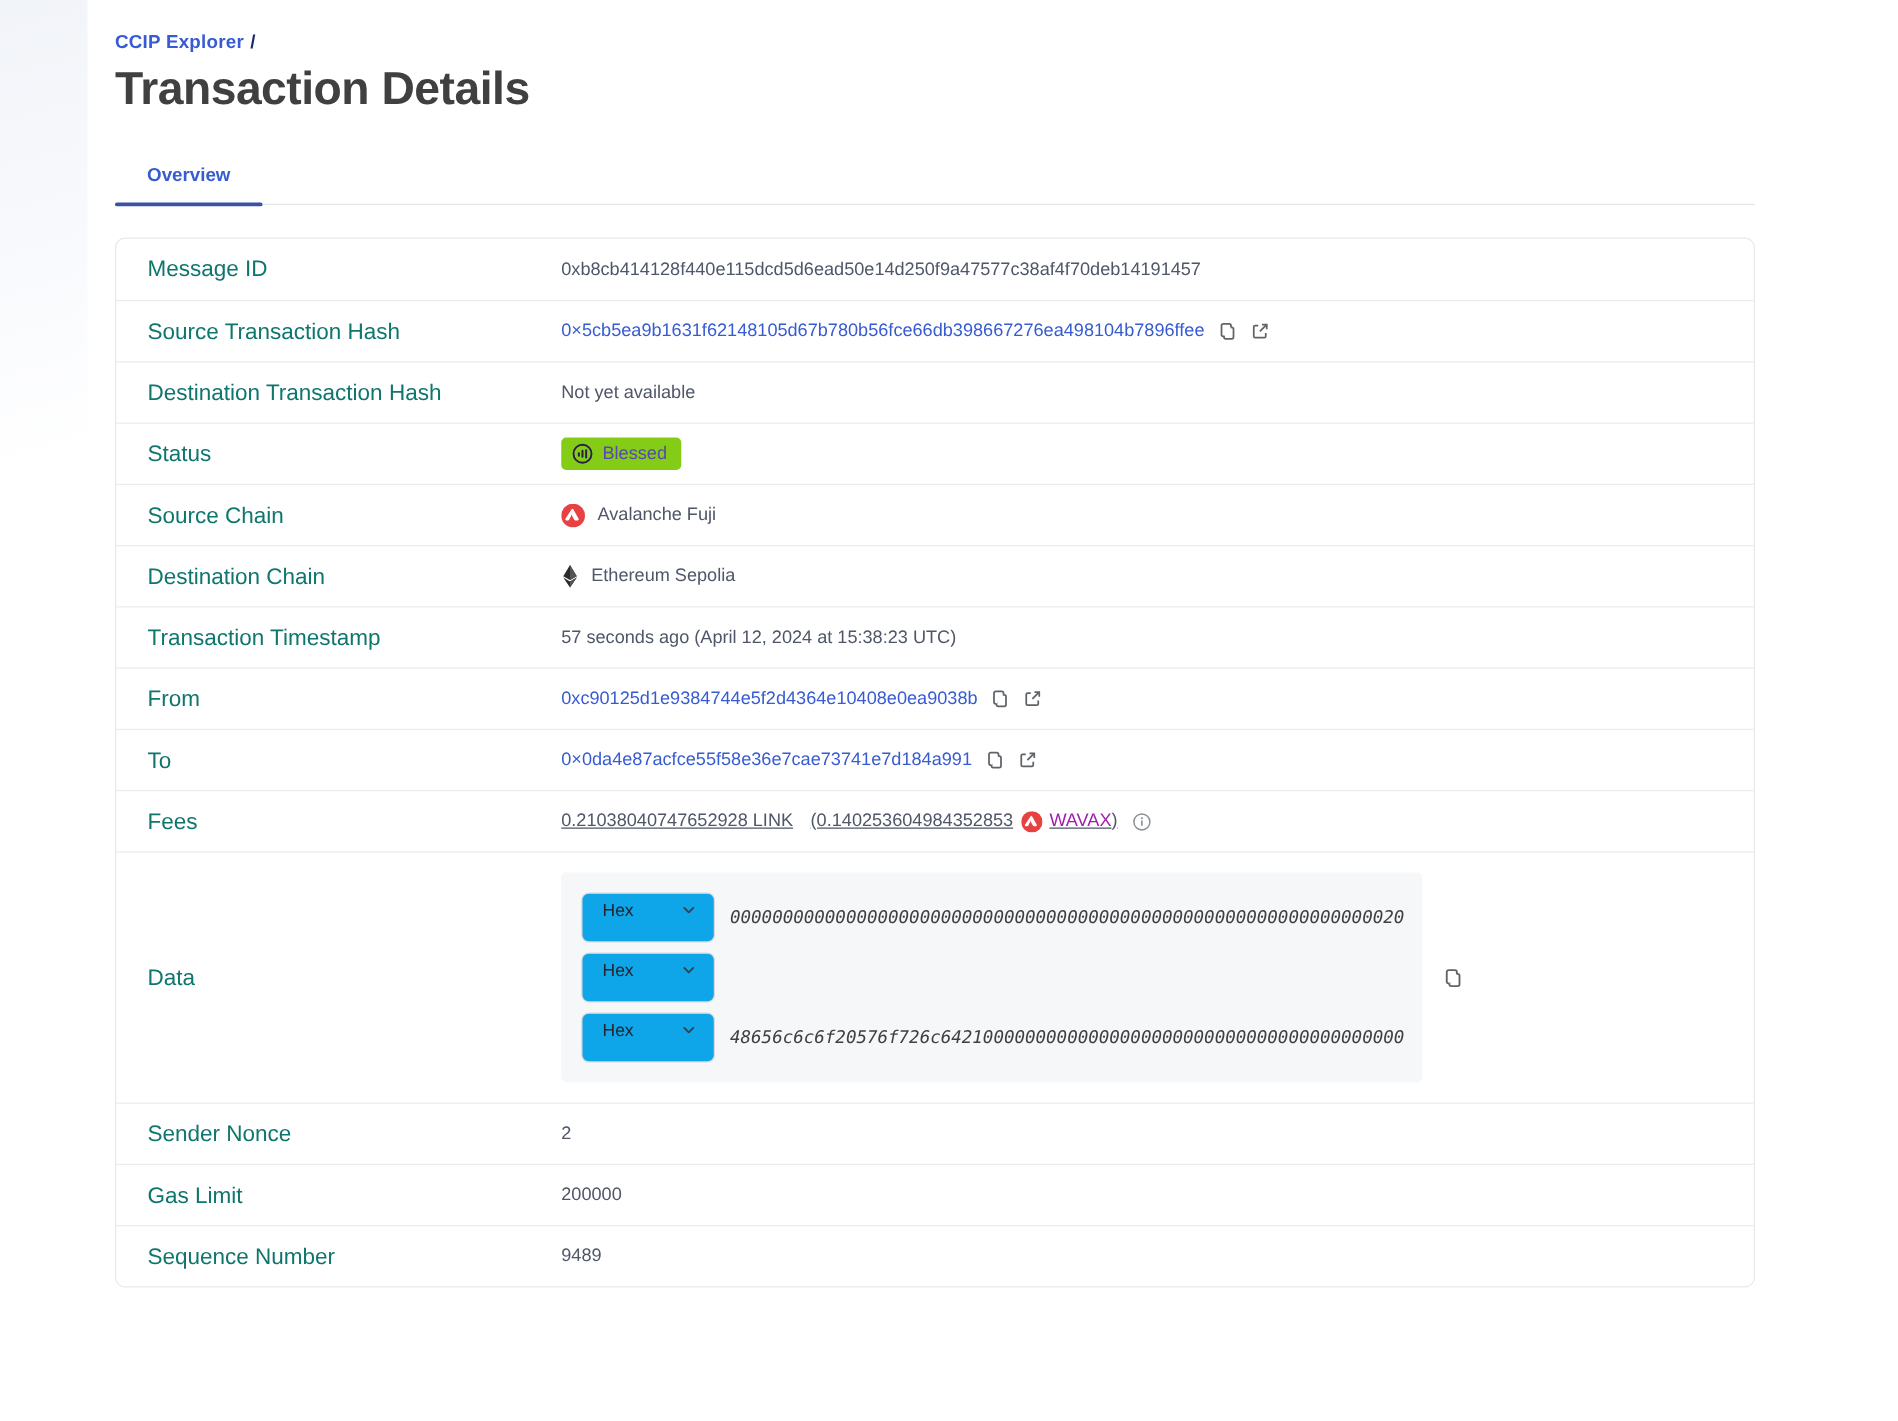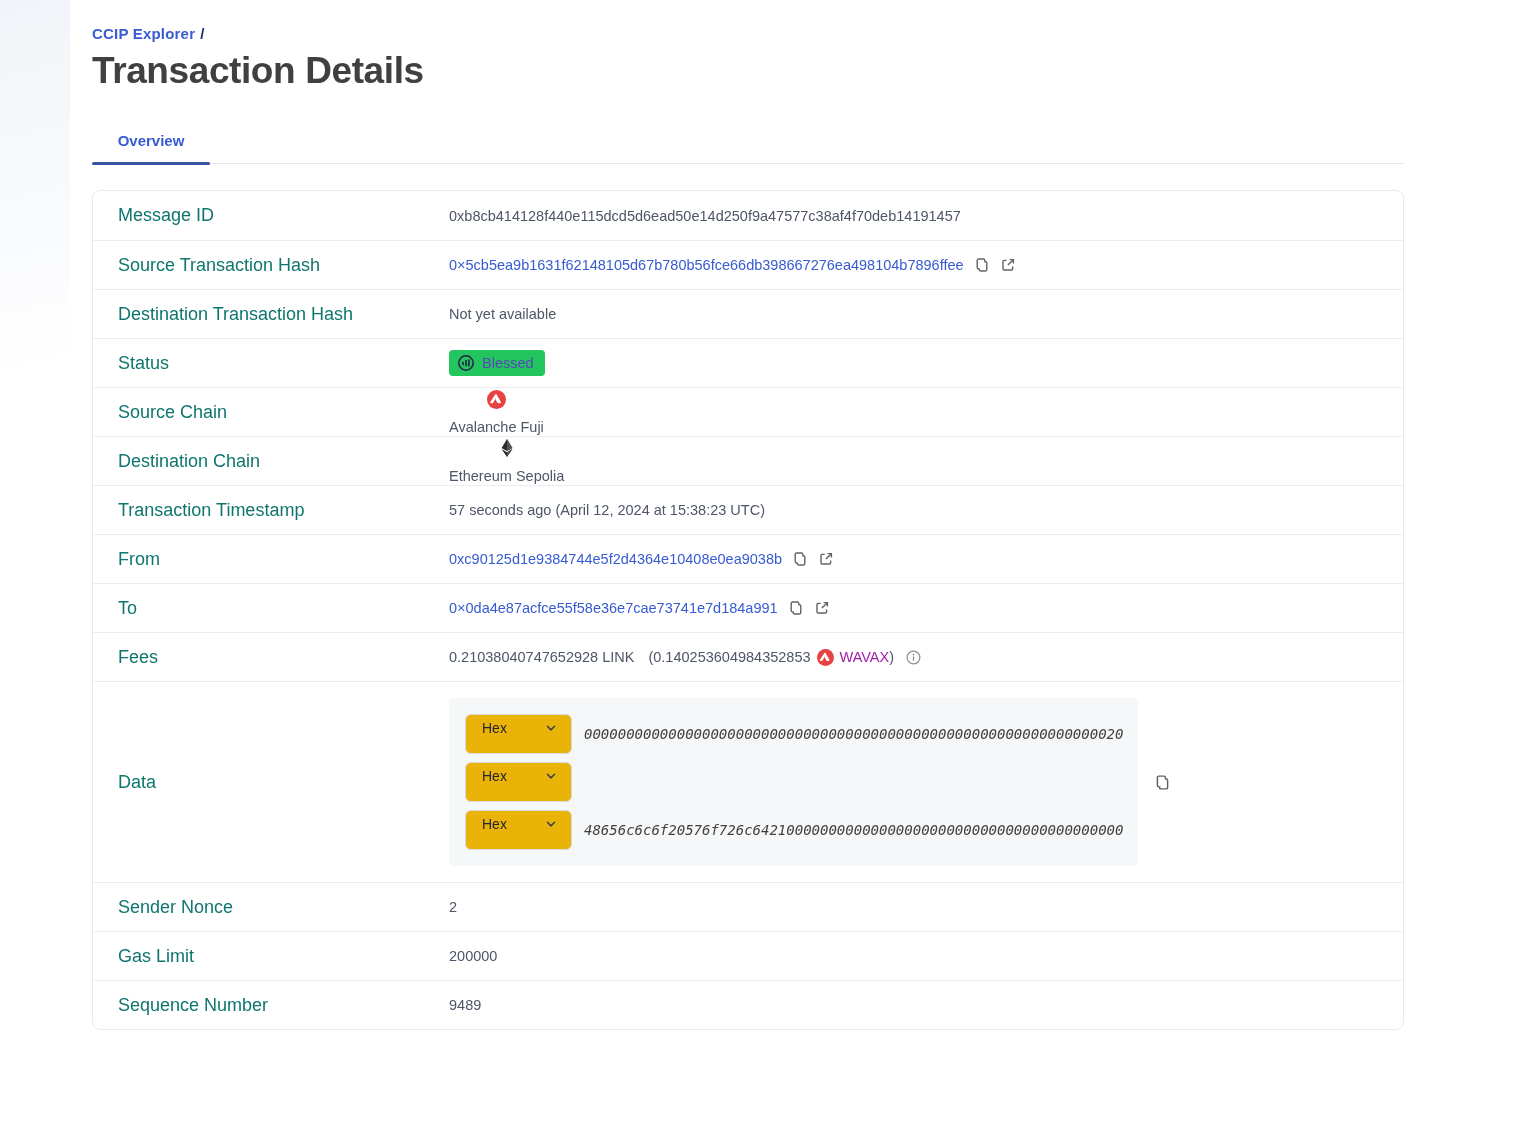--- a/index.html
+++ b/index.html
@@ -28,37 +28,37 @@
   .card { margin-top: 26px; border: 1px solid #e8e9ec; border-radius: 8px; background: #fff; }
   .row { display: flex; align-items: center; min-height: 49px; border-top: 1px solid #ececef; }
   .row:first-child { border-top: none; }
   .row-label { width: 356px; padding-left: 25px; flex-shrink: 0; font-size: 18px; color: #0f766e; }
   .row-value { font-size: 14.5px; color: #4e5668; display: flex; align-items: center; }
 
   .hash-link { color: #375bd2; text-decoration: none; font-weight: 500; cursor: pointer; }
   .icon-btn { display: inline-flex; align-items: center; justify-content: center; background: none; border: none; cursor: pointer; padding: 0; margin-left: 10px; }
 
   
-  .badge { display: inline-flex; align-items: center; gap: 7px; background: #22c55e; border-radius: 4px; padding: 4px 11px 4px 8px; }
+  .badge { display: inline-flex; align-items: center; gap: 7px; background: #84cc16; border-radius: 4px; padding: 4px 11px 4px 8px; }
   .badge-text { color: #5748b5; font-size: 14.5px; font-weight: 500; }
 
-  .chain-cell { display: flex; align-items: center; gap: 10px; flex-direction: column; }
-
-  .fees-cell { display: flex; align-items: center; gap: 6px; }
+  .chain-cell { display: flex; align-items: center; gap: 10px; }
+
+  .fees-cell { display: flex; align-items: center; gap: 6px; text-decoration: underline; }
   .fees-cell .paren-open { margin-left: 8px; }
   .fees-cell .token-link { color: #a21caf; text-decoration: none; font-weight: 500; cursor: pointer; }
   .fees-cell .info { margin-left: 6px; display: inline-flex; cursor: pointer; }
 
   
   .row-data { align-items: center; }
   .row-data .row-label { align-self: center; }
   .data-wrap { display: flex; align-items: center; padding: 16px 0; }
   .data-block { width: 689px; background: #f6f7f9; border-radius: 4px; padding: 12px 0; }
   .data-line { display: flex; align-items: center; height: 48px; padding-left: 16px; }
-  .hex-select { width: 107px; height: 40px; background: #eab308; border: 1px solid #d7d9de; border-radius: 6px; display: flex; align-items: center; justify-content: space-between; padding: 0 13px 12px 16px; cursor: pointer; flex-shrink: 0; }
+  .hex-select { width: 107px; height: 40px; background: #0ea5e9; border: 1px solid #d7d9de; border-radius: 6px; display: flex; align-items: center; justify-content: space-between; padding: 0 13px 12px 16px; cursor: pointer; flex-shrink: 0; }
   .hex-select-label { font-size: 14px; color: #23262d; }
   .hex-string { margin-left: 12px; font-family: "DejaVu Sans Mono", "Liberation Mono", monospace; font-size: 14px; color: #404040; white-space: nowrap; font-style: italic; }
   .data-copy { margin-left: 16px; }
 
   svg { display: block; }
 </style>
 </head>
 <body>
 
 <div class="bg-decoration"></div>

